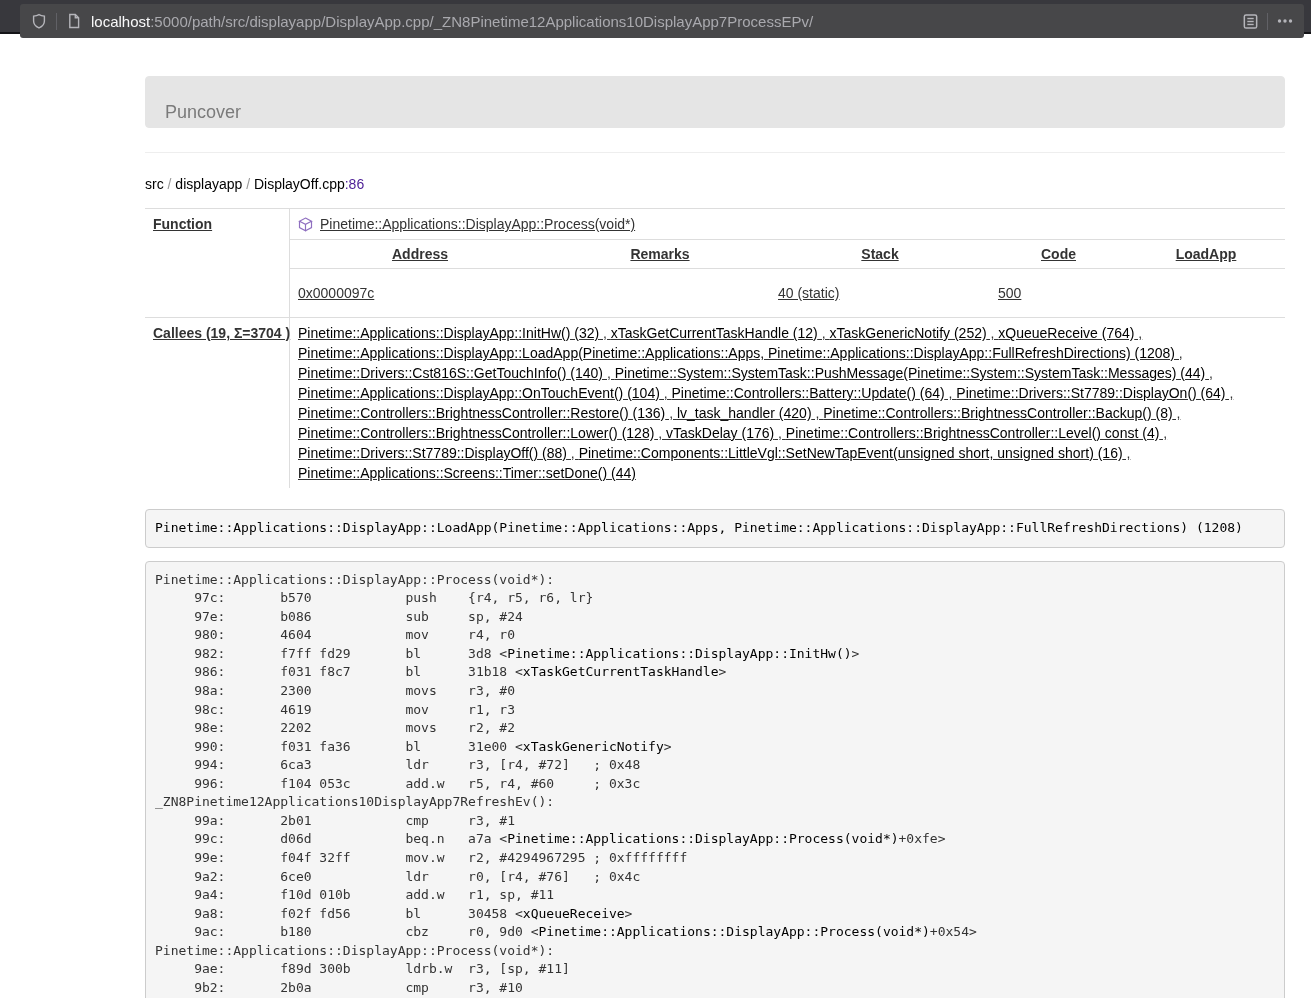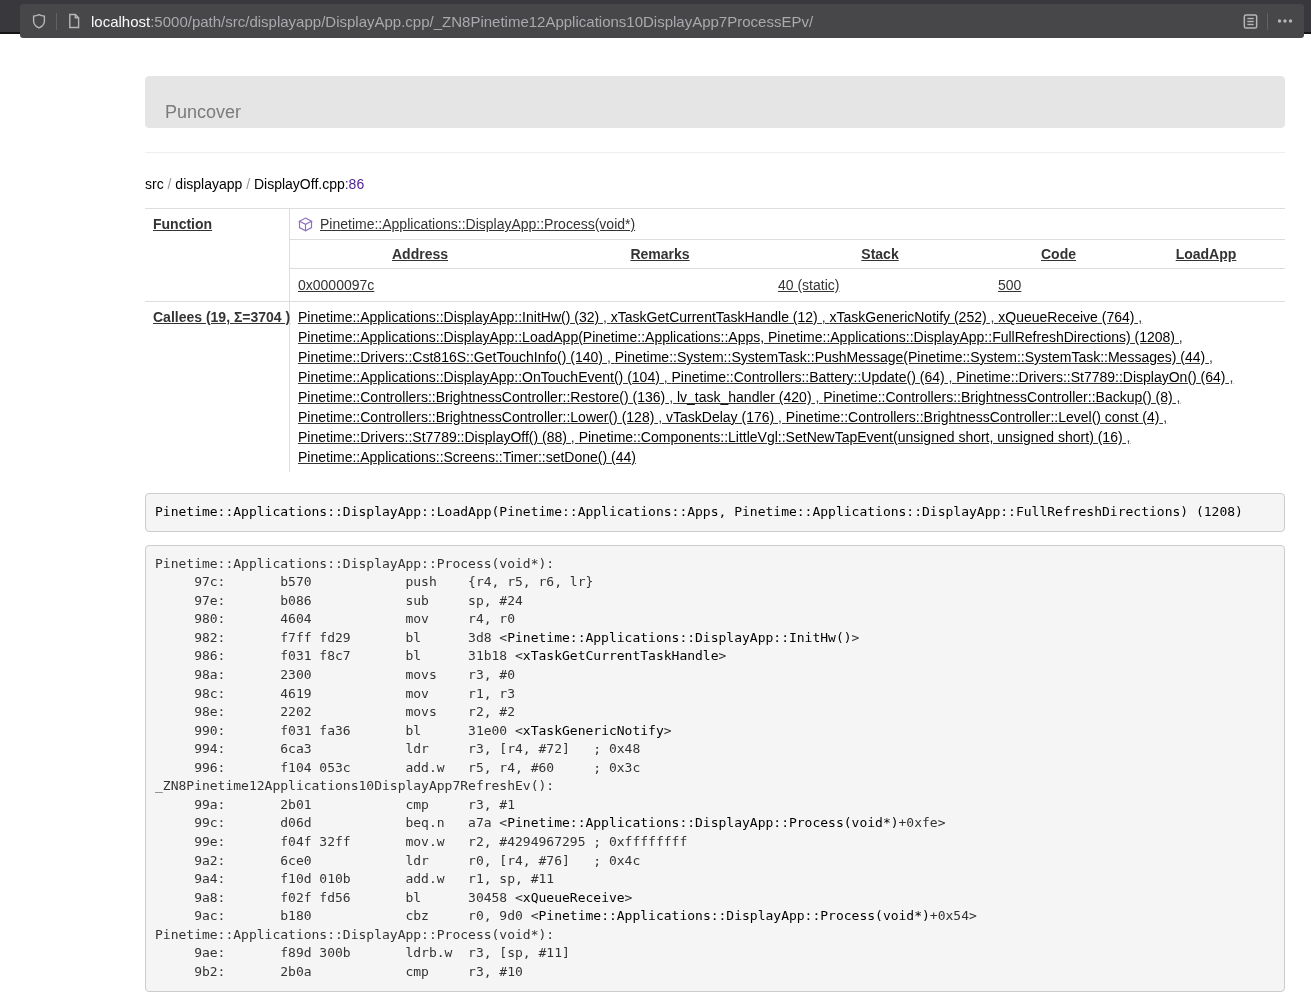--- a/index.html
+++ b/index.html
@@ -55,21 +55,21 @@
   .flabel {
     width: 145px; flex: none; padding: 5px 8px;
     font-weight: bold; line-height: 20px; white-space: nowrap;
     border-right: 1px solid #ddd;
   }
   .fcontent { flex: 1; min-width: 0; }
   .fn-line { padding: 5px 8px; line-height: 20px; display: flex; align-items: center; }
   .cube { display: inline-flex; margin-right: 7px; flex: none; }
   .ntable { width: 100%; border-collapse: collapse; border-top: 1px solid #ddd; }
   .ntable th { text-align: center; font-weight: bold; padding: 4px 8px; line-height: 20px; }
-  .ntable td { border-top: 1px solid #ddd; padding: 6px 8px; line-height: 20px; }
+  .ntable td { border-top: 1px solid #ddd; padding: 14px 8px; line-height: 20px; }
   .col-address { width: 260px; }
   .col-remarks { width: 220px; }
   .col-stack   { width: 220px; }
   .col-code    { width: 137px; }
   .empty-cell { padding: 5px 8px; min-height: 30px; }
   .callees-cell { padding: 5px 8px; line-height: 20px; }
 
   
   .hl-pre, .code-pre {
     font-family: "DejaVu Sans Mono", monospace;

